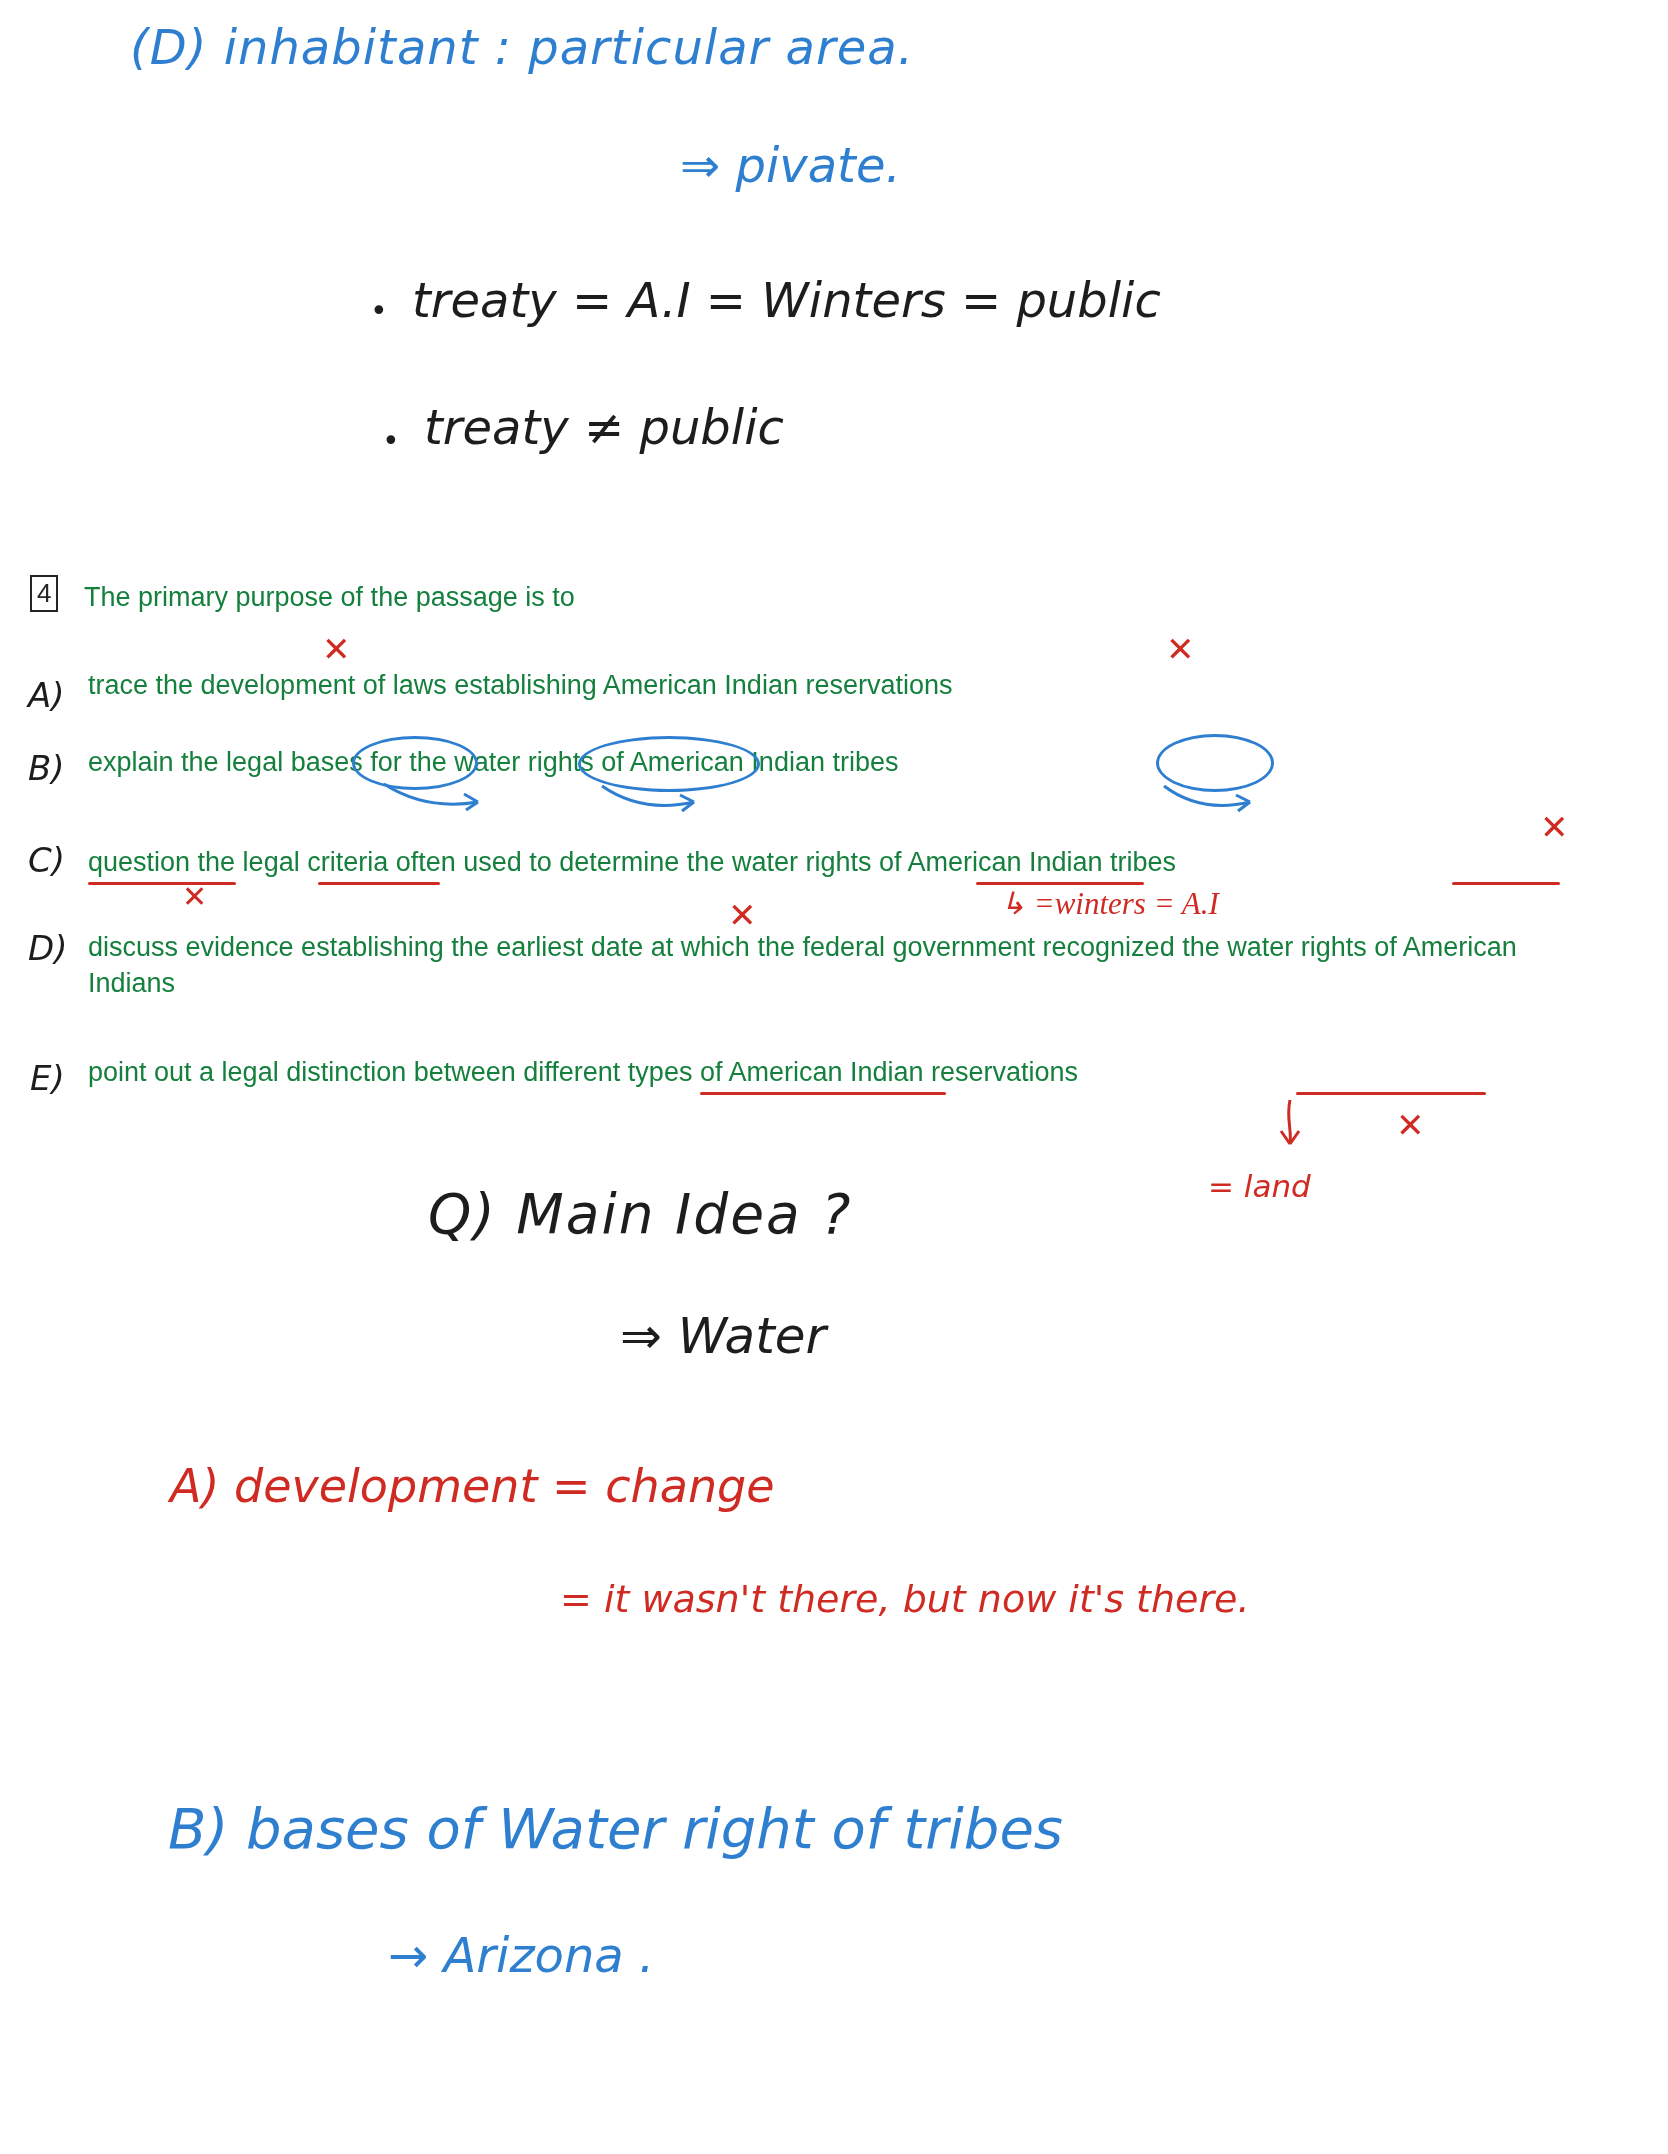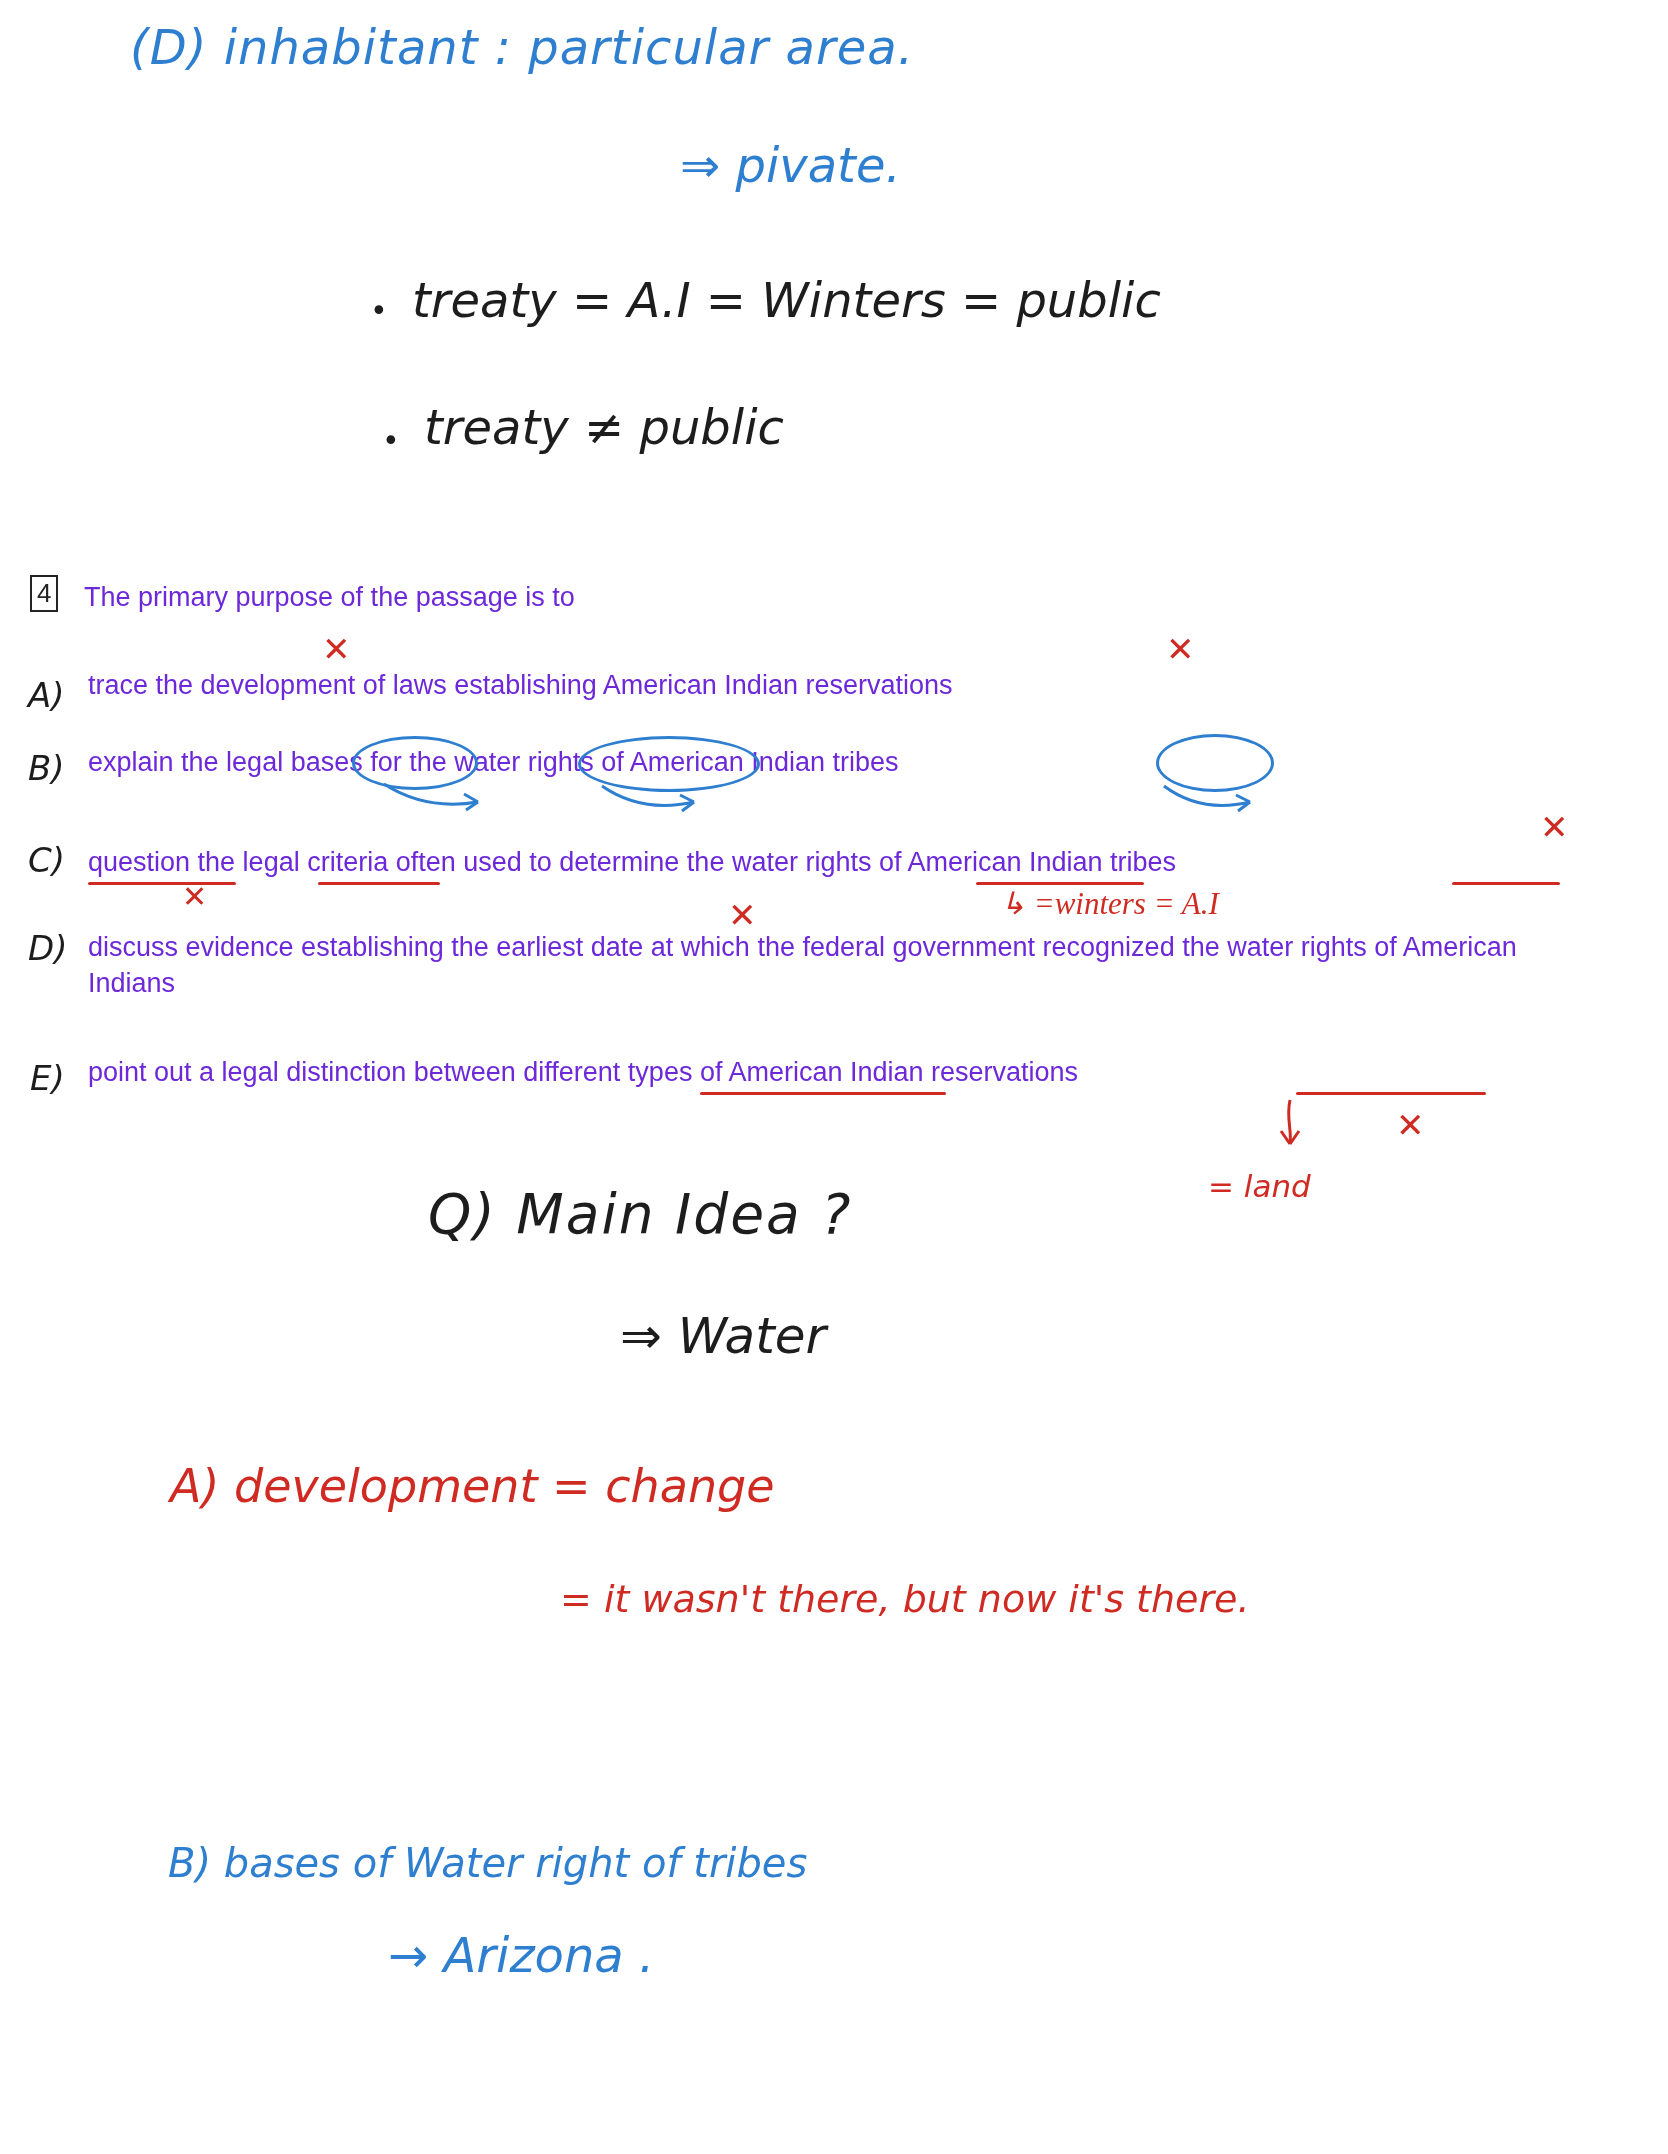--- a/index.html
+++ b/index.html
@@ -14,21 +14,21 @@
     overflow: hidden;
     font-family: "Liberation Sans", sans-serif;
     color: #1a1a1a;
   }
   
   .printed {
     position: absolute;
     font-family: "Liberation Sans", sans-serif;
     font-size: 27px;
     line-height: 1.32;
-    color: #6d28d9;
+    color: #15803d;
     white-space: pre-wrap;
   }
   .q-num-box {
     position: absolute;
     border: 2px solid #242424;
     font-family: "Liberation Sans", sans-serif;
     font-size: 26px;
     line-height: 1;
     padding: 3px 5px 4px 5px;
     color: #242424;
@@ -153,15 +153,15 @@
 <div class="hw red script hand-sm" style="left:1208px; top:1170px;">= land</div>
 
 <div class="hw black script" style="left:428px; top:1186px; font-size:55px; letter-spacing:2px;">Q) Main Idea ?</div>
 
 <div class="hw black script" style="left:620px; top:1310px; font-size:50px;">⇒ Water</div>
 
 <div class="hw red script" style="left:170px; top:1462px; font-size:46px;">A) development = change</div>
 
 <div class="hw red script" style="left:560px; top:1580px; font-size:38px;">= it wasn't there, but now it's there.</div>
 
-<div class="hw blue script" style="left:168px; top:1800px; font-size:40px;margin-top:42px;">B) bases of Water right of tribes</div>
+<div class="hw blue script" style="left:168px; top:1800px; font-size:56px;">B) bases of Water right of tribes</div>
 
 <div class="hw blue script" style="left:388px; top:1930px; font-size:48px;">→ Arizona .</div>
 
 </body></html>

